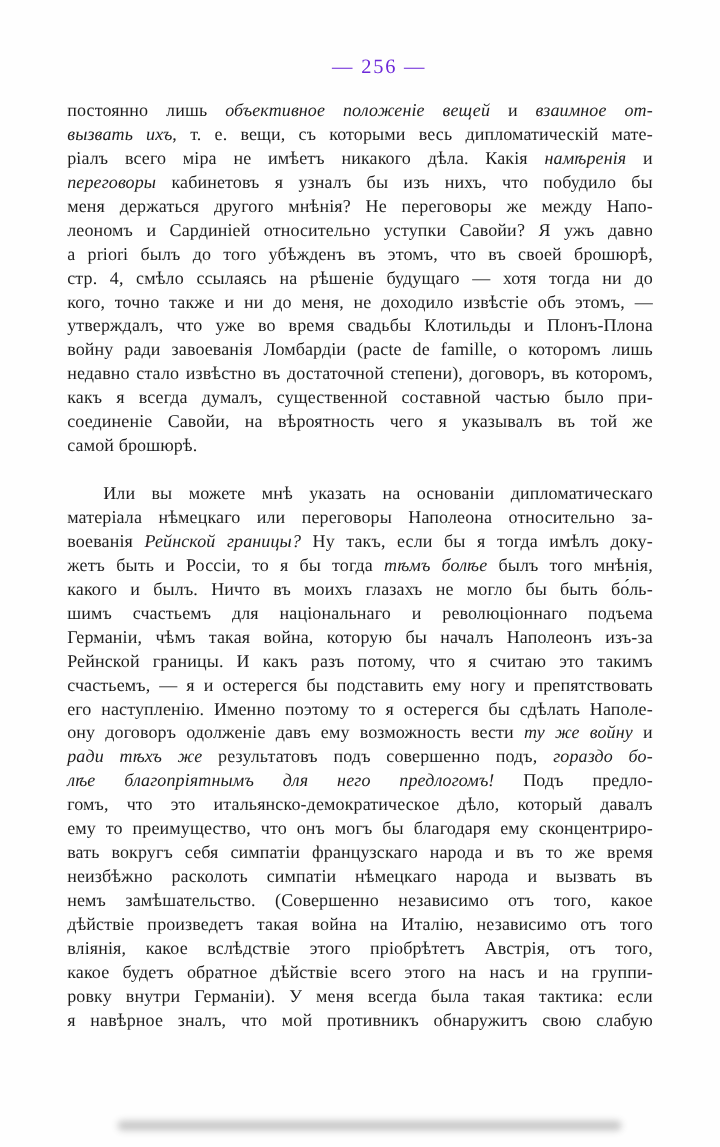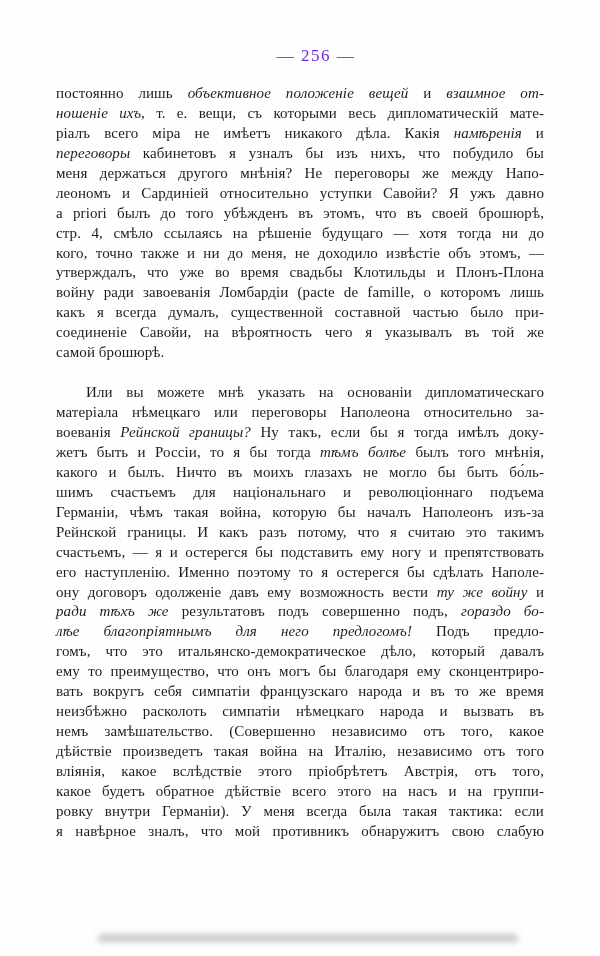--- a/index.html
+++ b/index.html
@@ -59,30 +59,31 @@
 </style>
 </head>
 <body>
 
 <div class="page">
   <div class="page-number">— 256 —</div>
 
   <div class="page-body">
       <div class="paragraph">
         <div class="line"><span class="rm">постоянно лишь </span><span class="it">объективное положеніе вещей</span><span class="rm"> и </span><span class="it">взаимное от-</span></div>
-        <div class="line"><span class="it">ношеніе ихъ</span><span class="rm">, т. е. вещи, съ которыми весь дипломатическій мате-</span></div>
+        <div class="line"><span class="it">вызвать ихъ</span><span class="rm">, т. е. вещи, съ которыми весь дипломатическій мате-</span></div>
         <div class="line"><span class="rm">ріалъ всего міра не имѣетъ никакого дѣла. Какія </span><span class="it">намѣренія</span><span class="rm"> и</span></div>
         <div class="line"><span class="it">переговоры</span><span class="rm"> кабинетовъ я узналъ бы изъ нихъ, что побудило бы</span></div>
         <div class="line"><span class="rm">меня держаться другого мнѣнія? Не переговоры же между Напо-</span></div>
         <div class="line"><span class="rm">леономъ и Сардиніей относительно уступки Савойи? Я ужъ давно</span></div>
         <div class="line"><span class="rm">a priori былъ до того убѣжденъ въ этомъ, что въ своей брошюрѣ,</span></div>
         <div class="line"><span class="rm">стр. 4, смѣло ссылаясь на рѣшеніе будущаго — хотя тогда ни до</span></div>
         <div class="line"><span class="rm">кого, точно также и ни до меня, не доходило извѣстіе объ этомъ, —</span></div>
         <div class="line"><span class="rm">утверждалъ, что уже во время свадьбы Клотильды и Плонъ-Плона</span></div>
         <div class="line"><span class="rm">войну ради завоеванія Ломбардіи (pacte de famille, о которомъ лишь</span></div>
+        <div class="line"><span class="rm">недавно стало извѣстно въ достаточной степени), договоръ, въ которомъ,</span></div>
         <div class="line"><span class="rm">какъ я всегда думалъ, существенной составной частью было при-</span></div>
         <div class="line"><span class="rm">соединеніе Савойи, на вѣроятность чего я указывалъ въ той же</span></div>
         <div class="line no-just"><span class="rm">самой брошюрѣ.</span></div>
       </div>
       <div class="paragraph">
         <div class="line indent"><span class="rm">Или вы можете мнѣ указать на основаніи дипломатическаго</span></div>
         <div class="line"><span class="rm">матеріала нѣмецкаго или переговоры Наполеона относительно за-</span></div>
         <div class="line"><span class="rm">воеванія </span><span class="it">Рейнской границы?</span><span class="rm"> Ну такъ, если бы я тогда имѣлъ доку-</span></div>
         <div class="line"><span class="rm">жетъ быть и Россіи, то я бы тогда </span><span class="it">тѣмъ болѣе</span><span class="rm"> былъ того мнѣнія,</span></div>
         <div class="line"><span class="rm">какого и былъ. Ничто въ моихъ глазахъ не могло бы быть бо́ль-</span></div>

